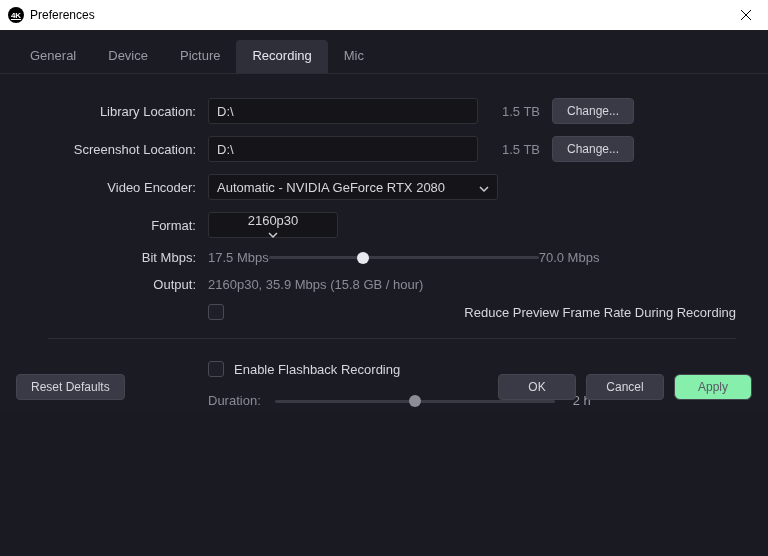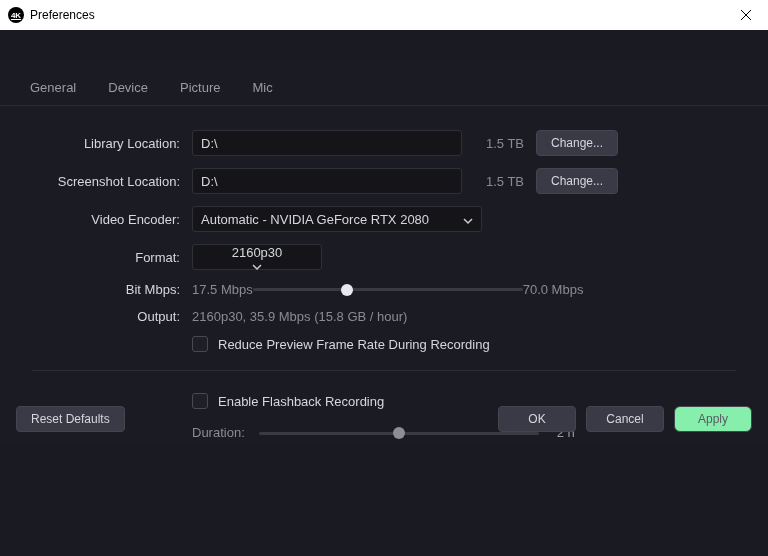--- a/index.html
+++ b/index.html
@@ -5,27 +5,27 @@
   * { box-sizing: border-box; margin: 0; padding: 0; font-family: "Segoe UI", Arial, sans-serif; }
   html, body { width: 768px; height: 556px; overflow: hidden; }
   body { background: #1a1a22; color: #ccc; font-size: 13px; }
 
   .titlebar { height: 30px; background: #ffffff; display: flex; align-items: center; padding: 0 0 0 8px; color: #000; font-size: 12px; }
   .titlebar .appicon { width: 16px; height: 16px; border-radius: 50%; background: #000; color: #fff; font-size: 8px; font-weight: bold; display: flex; align-items: center; justify-content: center; margin-right: 6px; text-decoration: underline; }
   .titlebar .title { flex: 1; }
   .titlebar .close { width: 45px; height: 30px; display: flex; align-items: center; justify-content: center; }
   .titlebar .close svg { width: 10px; height: 10px; stroke: #000; stroke-width: 1; }
 
-  .window-body { background: #1b1b23; height: 380px; position: relative; margin-top: 32px; }
+  .window-body { background: #1b1b23; height: 380px; position: relative; }
 
   .tabs { display: flex; border-bottom: 1px solid #2b2b34; padding: 10px 14px 0 14px; gap: 0; }
   .tab { padding: 8px 16px 10px 16px; color: #9a9aa5; font-size: 13px; cursor: pointer; }
   .tab.active { background: #2f2f3a; color: #e6e6ee; border-radius: 4px 4px 0 0; }
 
-  .content { padding: 24px 32px 0 32px; }
+  .content { padding: 24px 32px 0 48px; }
 
   .row { display: flex; align-items: center; margin-bottom: 12px; }
   .label { width: 160px; text-align: right; padding-right: 12px; color: #d6d6de; font-size: 13px; }
   .field { display: flex; align-items: center; gap: 12px; }
 
   .text-input { background: #151519; border: 1px solid #2f2f38; color: #d6d6de; height: 26px; padding: 0 8px; font-size: 13px; border-radius: 3px; }
   .text-input.path { width: 270px; }
 
   .size-text { color: #8b8b96; width: 50px; text-align: right; }
 
@@ -79,20 +79,21 @@
       </svg>
   </div>
 </div>
 
 <div class="window-body">
 
   <div class="tabs">
     <div class="tab">General</div>
     <div class="tab">Device</div>
     <div class="tab">Picture</div>
+    <div class="tab active">Recording</div>
     <div class="tab">Mic</div>
   </div>
 
   <div class="content">
 
     <div class="row">
       <div class="label">Library Location:</div>
       <div class="field">
         <input class="text-input path" value="D:\" style="">
         <span class="size-text">1.5 TB</span>
@@ -145,21 +146,21 @@
       </div>
     </div>
 
     <div class="row">
       <div class="label">Output:</div>
       <div class="field">
         <span class="output-text">2160p30, 35.9 Mbps (15.8 GB / hour)</span>
       </div>
     </div>
 
-    <div class="check-row" style="padding-left:160px;">
+    <div class="check-row" style="padding-left:160px;justify-content:space-between;">
       <div class="checkbox"></div>
       <span class="check-label">Reduce Preview Frame Rate During Recording</span>
     </div>
 
     <div class="divider"></div>
 
     <div class="flashback">
       <div class="check-row">
         <div class="checkbox"></div>
         <span class="check-label">Enable Flashback Recording</span>

